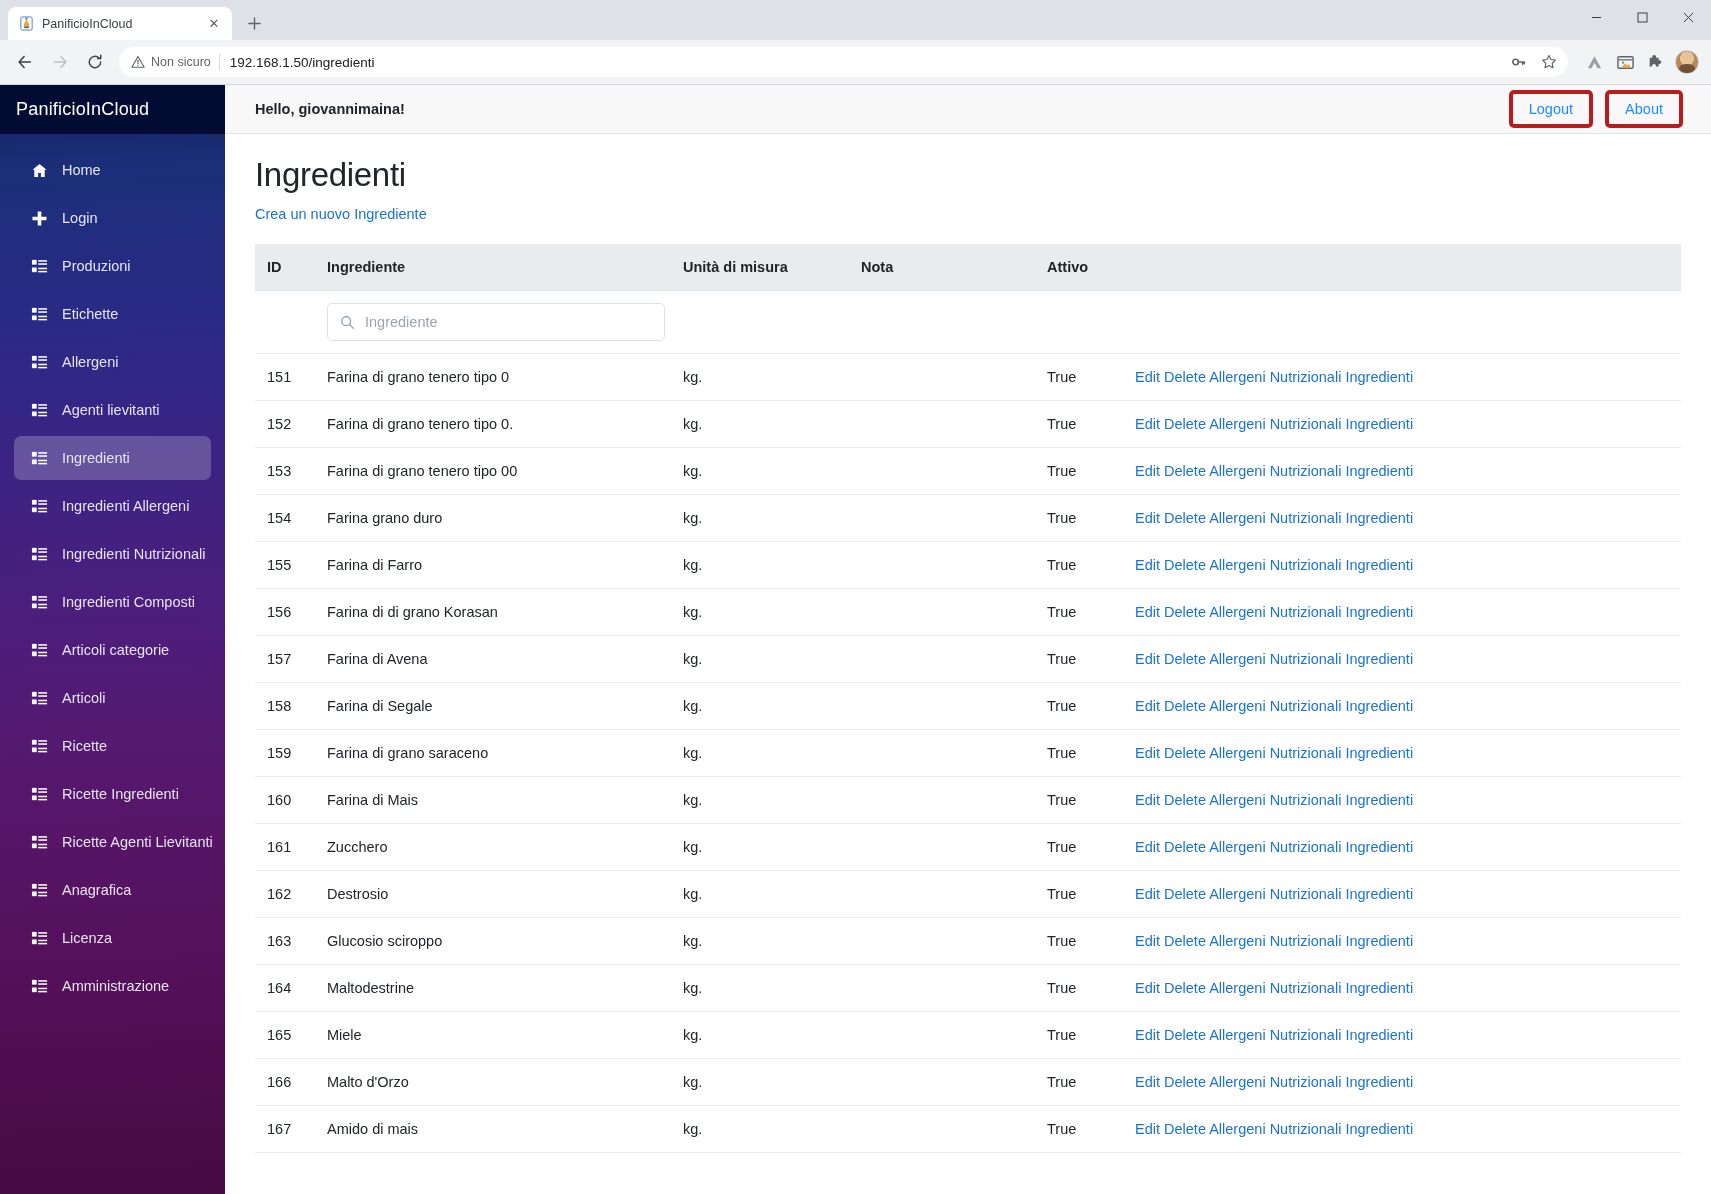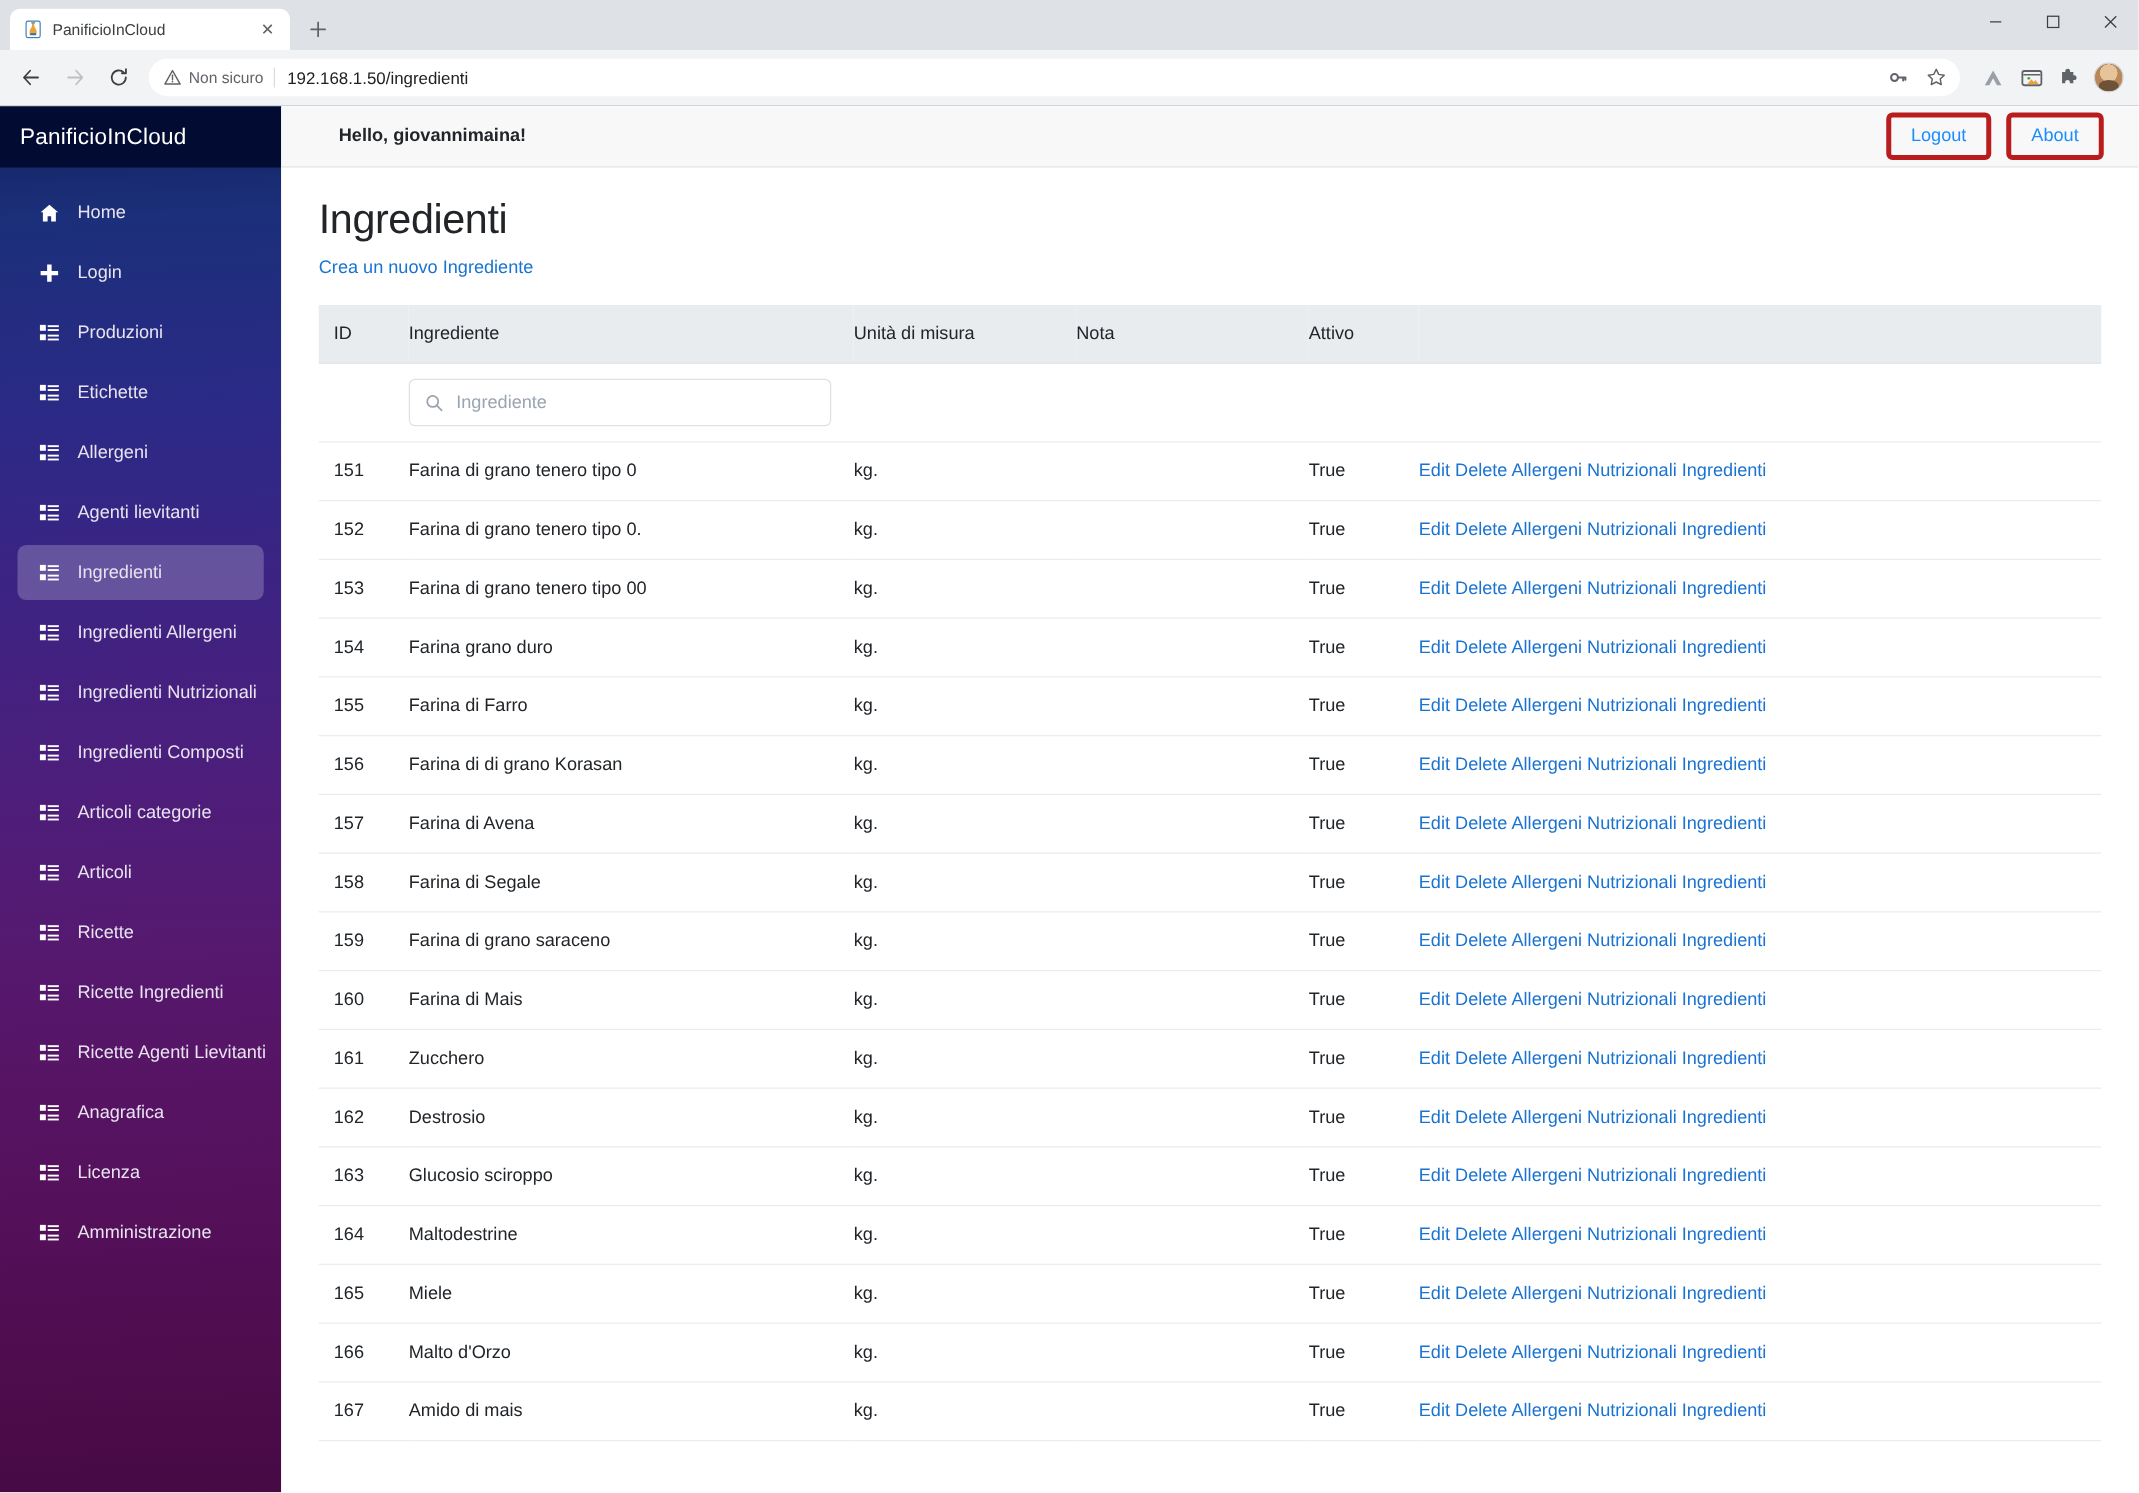--- a/index.html
+++ b/index.html
@@ -135,21 +135,21 @@
   .nav-icon { width: 22px; flex: none; display: flex; align-items: center; justify-content: flex-start; margin-right: 9px; }
   .nav-label { white-space: nowrap; }
 
   
   .main { flex: 1; display: flex; flex-direction: column; overflow: hidden; background: #fff; }
   .topbar {
     height: 49px; flex: none;
     background: #f8f8f8;
     border-bottom: 1px solid #e3e3e3;
     display: flex; align-items: center;
-    padding: 0 28px 0 46px;
+    padding: 0 28px 0 30px;
   }
   .greeting { font-size: 14.5px; color: #212529; font-weight: bold; flex: 1; }
   .topbtn {
     border: 4px solid #b91c1c;
     color: #1a8cff;
     background: transparent;
     border-radius: 5px;
     font-size: 14.5px;
     padding: 7px 16px;
     margin-left: 12px;
@@ -158,21 +158,21 @@
 
   .content { flex: 1; padding: 22px 30px 0 30px; overflow: hidden; }
   .page-title { font-size: 33px; font-weight: 400; color: #212529; letter-spacing: -.3px; }
   .create-link { display: inline-block; margin-top: 12px; font-size: 14.5px; color: #1a73d1; text-decoration: none; }
 
   table.grid { width: 100%; border-collapse: collapse; margin-top: 21px; table-layout: fixed; }
   table.grid thead th {
     background: #e9ecef;
     text-align: left;
     font-size: 14.5px;
-    font-weight: normal;
+    font-weight: bold;
     color: #212529;
     padding: 15px 8px 15px 0;
     border-bottom: 1px solid #dfe3e6;
   }
   .col-id    { width: 72px;  padding-left: 12px !important; }
   .col-name  { width: 356px; }
   .col-um    { width: 178px; }
   .col-nota  { width: 186px; }
   .col-att   { width: 88px; margin-left: 40px; }
   .col-act   { width: auto; }

